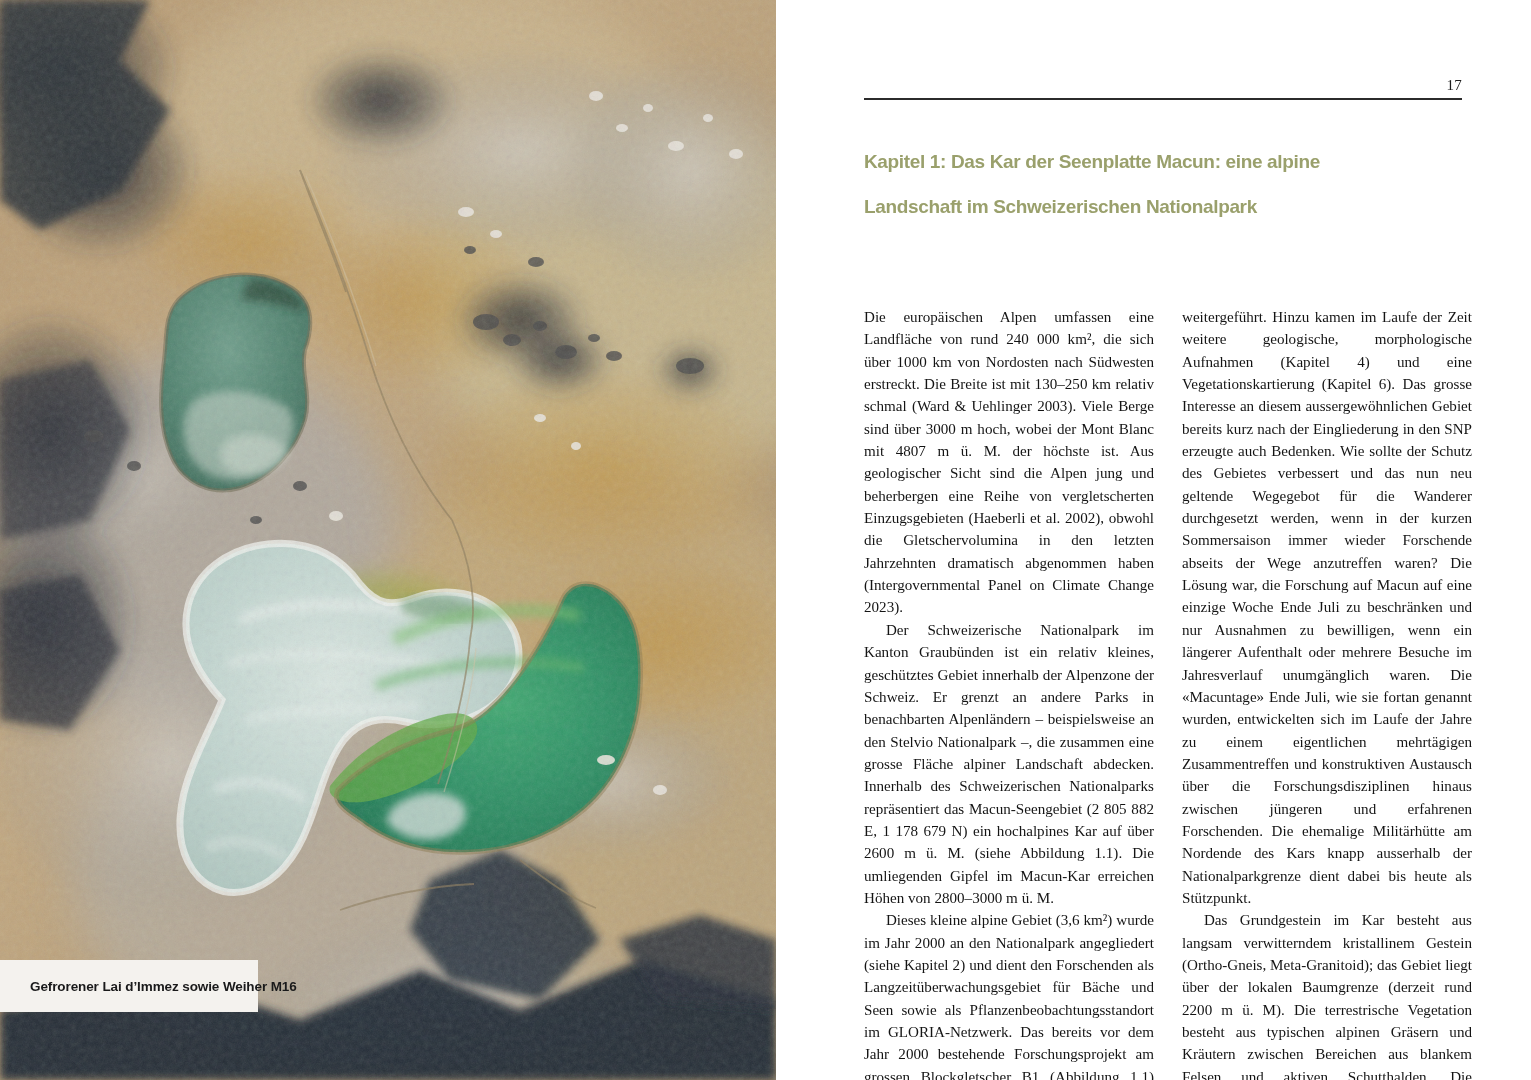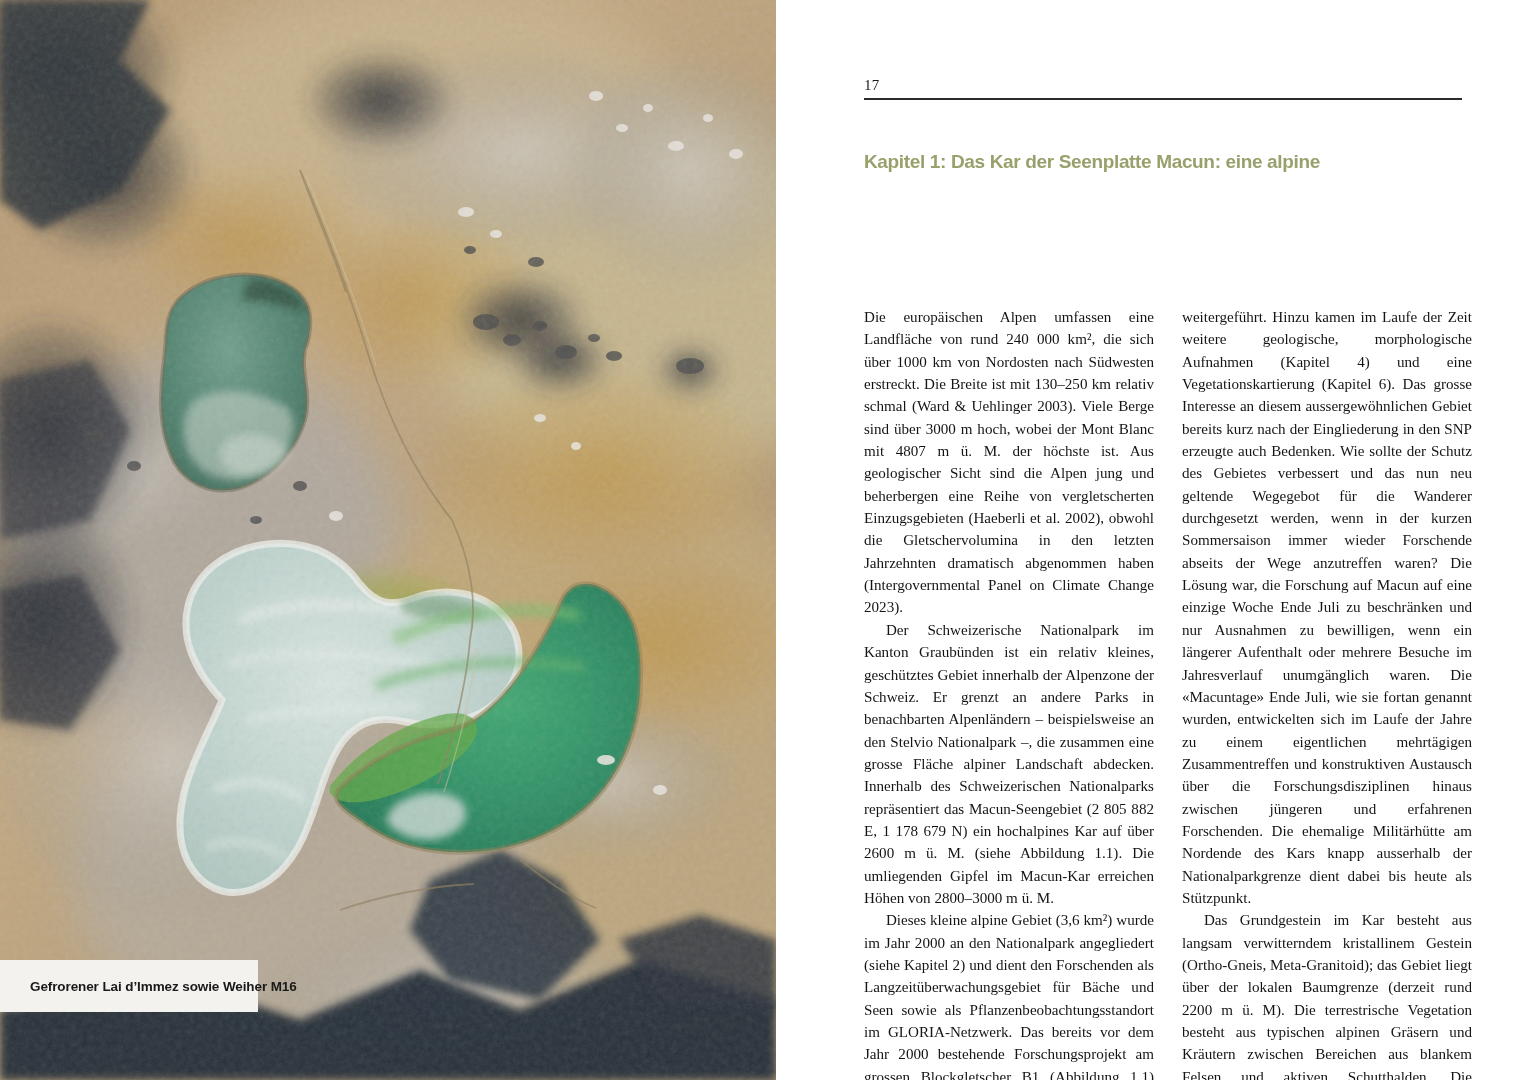--- a/index.html
+++ b/index.html
@@ -70,21 +70,21 @@
     background: #ffffff;
   }
 
   #header-block {
     position: absolute;
     left: 88px;
     top: 78px;
     width: 598px;
   }
   #folio {
-    text-align: left;
+    text-align: right;
     font-family: "Liberation Serif", serif;
     font-size: 15px;
     color: #1b1b1b;
     line-height: 1;
     padding-bottom: 5px;
     letter-spacing: 0.3px;
   }
   #header-rule {
     width: 598px;
     height: 1.6px;
@@ -391,20 +391,21 @@
 
   <div id="text-page">
 
     <div id="header-block">
       <div id="folio">17</div>
       <div id="header-rule"></div>
     </div>
 
     <h1 id="chapter-title">
       <span class="tline">Kapitel 1: Das Kar der Seenplatte Macun: eine alpine</span>
+      <span class="tline">Landschaft im Schweizerischen Nationalpark</span>
     </h1>
 
 
     <div id="body-columns">
       <div class="col">
         <p>Die europäischen Alpen umfassen eine Landfläche von rund 240 000 km², die sich über 1000 km von Nordosten nach Südwesten erstreckt. Die Breite ist mit 130–250 km relativ schmal (Ward &amp; Uehlinger 2003). Viele Berge sind über 3000 m hoch, wobei der Mont Blanc mit 4807 m ü. M. der höchste ist. Aus geologischer Sicht sind die Alpen jung und beherbergen eine Reihe von vergletscherten Einzugsgebieten (Haeberli et al. 2002), obwohl die Gletschervolumina in den letzten Jahrzehnten dramatisch abgenommen haben (Intergovernmental Panel on Climate Change 2023).</p>
         <p>Der Schweizerische Nationalpark im Kanton Graubünden ist ein relativ kleines, geschütztes Gebiet innerhalb der Alpenzone der Schweiz. Er grenzt an andere Parks in benachbarten Alpenländern – beispielsweise an den Stelvio Nationalpark –, die zusammen eine grosse Fläche alpiner Landschaft abdecken. Innerhalb des Schweizerischen Nationalparks repräsentiert das Macun-Seengebiet (2 805 882 E, 1 178 679 N) ein hochalpines Kar auf über 2600 m ü. M. (siehe Abbildung 1.1). Die umliegenden Gipfel im Macun-Kar erreichen Höhen von 2800–3000 m ü. M.</p>
         <p>Dieses kleine alpine Gebiet (3,6 km²) wurde im Jahr 2000 an den Nationalpark angegliedert (siehe Kapitel 2) und dient den Forschenden als Langzeitüberwachungsgebiet für Bäche und Seen sowie als Pflanzenbeobachtungsstandort im GLORIA-Netzwerk. Das bereits vor dem Jahr 2000 bestehende Forschungsprojekt am grossen Blockgletscher B1 (Abbildung 1.1) wurde</p>
       </div>
       <div class="col">

